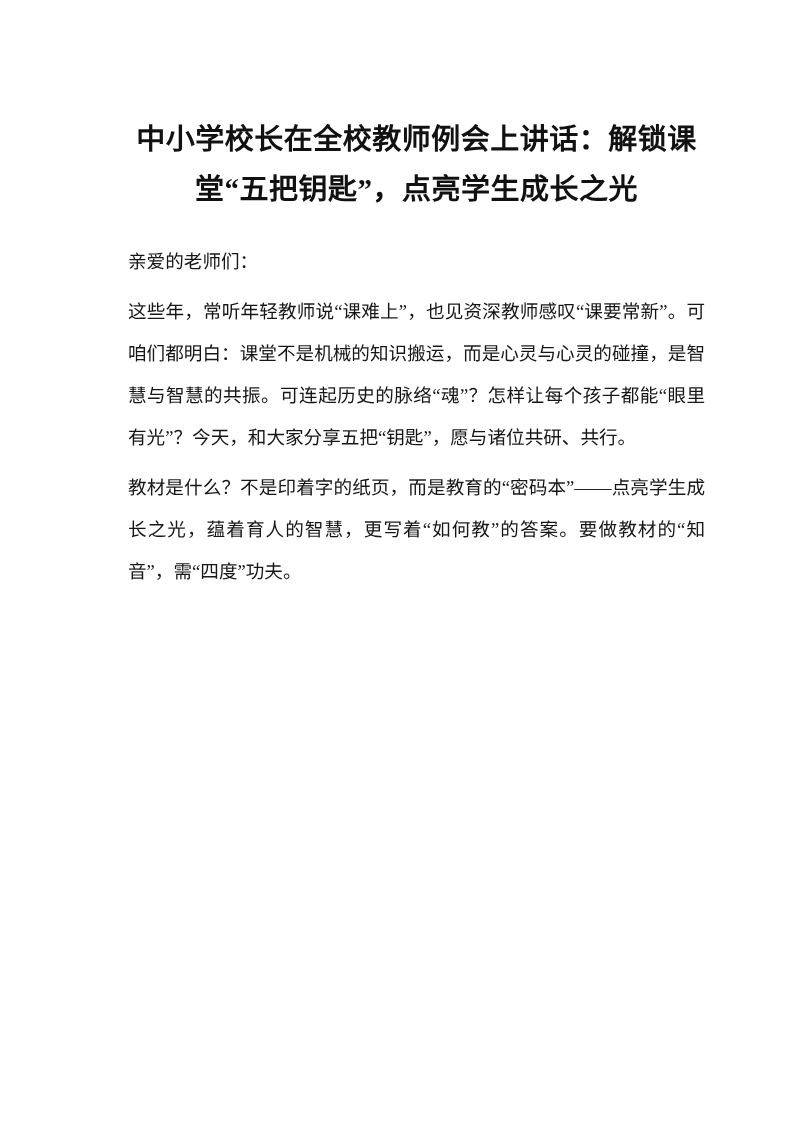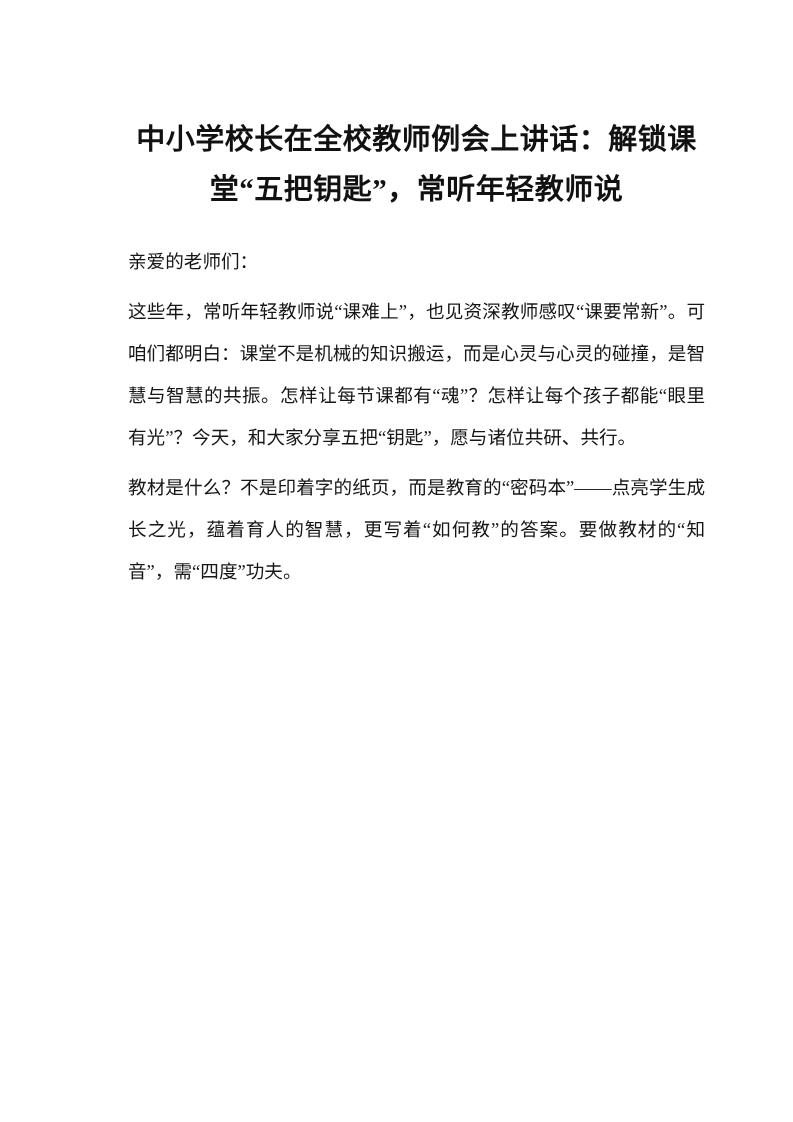--- a/index.html
+++ b/index.html
@@ -46,22 +46,22 @@
     padding: 0;
   }
 </style>
 </head>
 <body>
 
 <div class="page">
 
   <h1 class="doc-title">
     <span class="title-line">中小学校长在全校教师例会上讲话：解锁课</span>
-    <span class="title-line">堂“五把钥匙”，常听年轻教师说</span>
+    <span class="title-line">堂“五把钥匙”，点亮学生成长之光</span>
   </h1>
 
   <div class="doc-body">
     <p>亲爱的老师们：</p>
-    <p>这些年，常听年轻教师说“课难上”，也见资深教师感叹“课要常新”。可咱们都明白：课堂不是机械的知识搬运，而是心灵与心灵的碰撞，是智慧与智慧的共振。怎样让每节课都有“魂”？怎样让每个孩子都能“眼里有光”？今天，和大家分享五把“钥匙”，愿与诸位共研、共行。</p>
+    <p>这些年，常听年轻教师说“课难上”，也见资深教师感叹“课要常新”。可咱们都明白：课堂不是机械的知识搬运，而是心灵与心灵的碰撞，是智慧与智慧的共振。可连起历史的脉络“魂”？怎样让每个孩子都能“眼里有光”？今天，和大家分享五把“钥匙”，愿与诸位共研、共行。</p>
     <p>教材是什么？不是印着字的纸页，而是教育的“密码本”——点亮学生成长之光，蕴着育人的智慧，更写着“如何教”的答案。要做教材的“知音”，需“四度”功夫。</p>
   </div>
 
 </div>
 
 </body></html>

